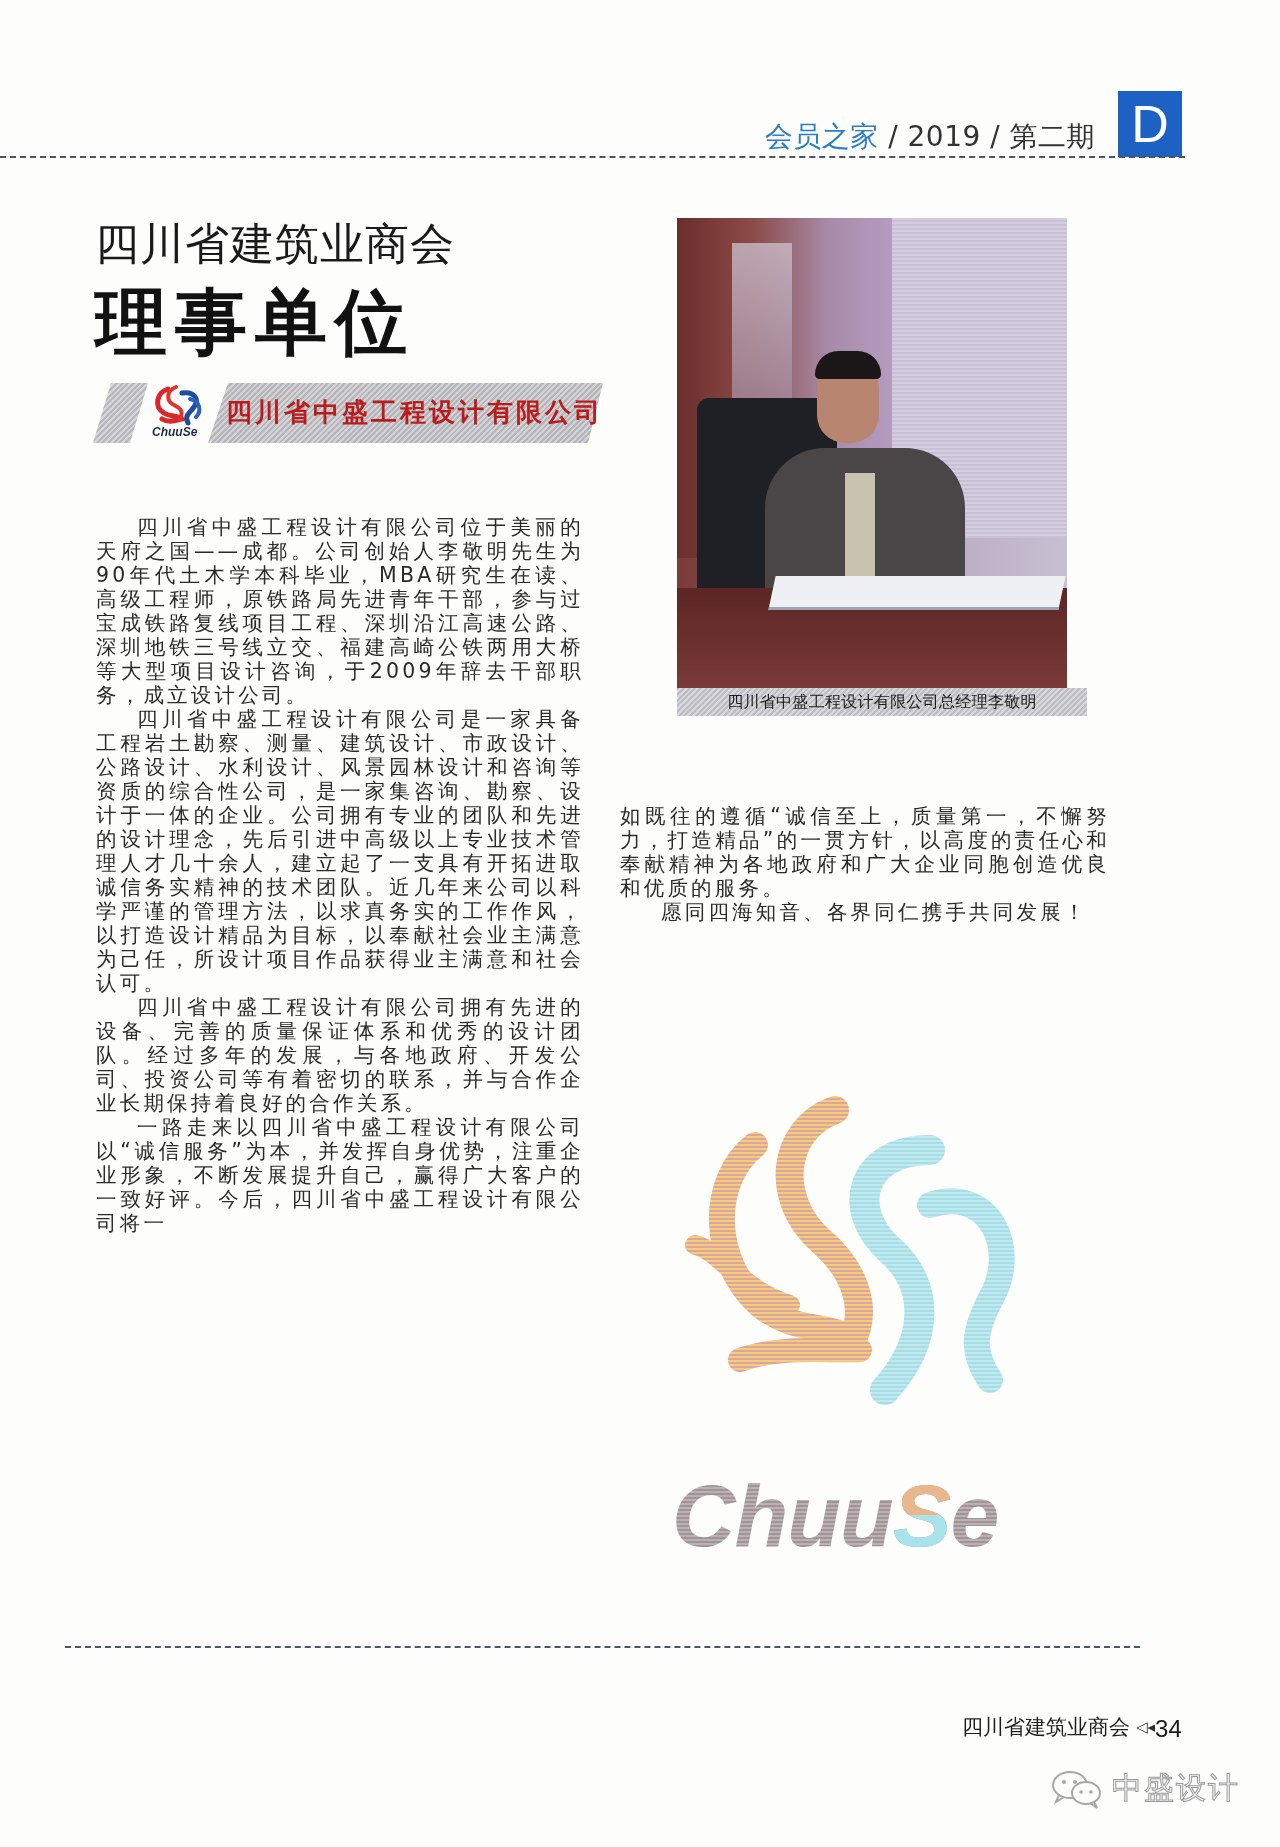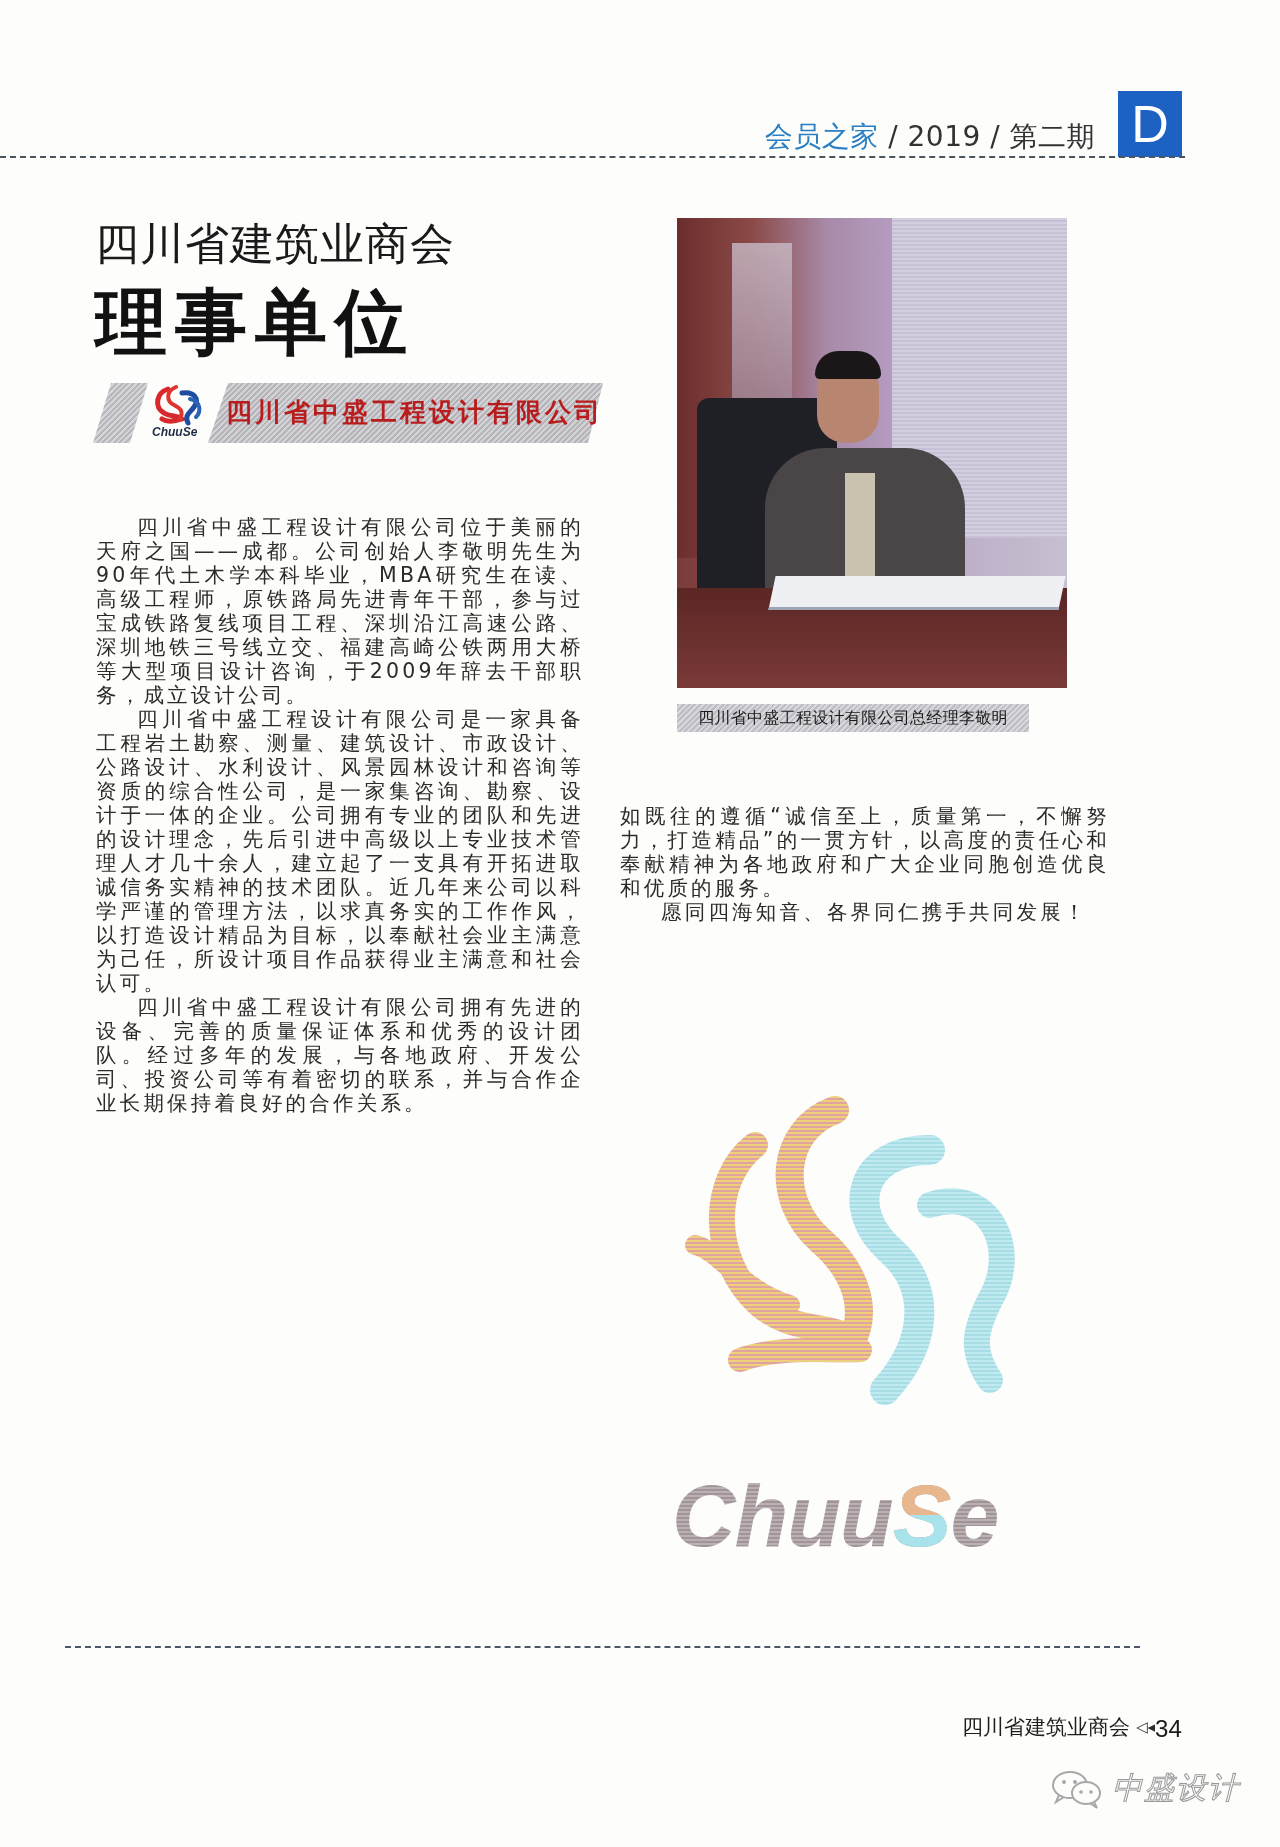--- a/index.html
+++ b/index.html
@@ -44,39 +44,39 @@
   .photo .door { position: absolute; left: 0; top: 0; width: 215px; height: 340px;
     background: linear-gradient(90deg, #6b2e2c, #8b4a48 35%, #a88aa8 70%, #b49cc0); }
   .photo .glass { position: absolute; left: 55px; top: 25px; width: 60px; height: 155px; background: linear-gradient(180deg,#c9bcc8,#a48a9c); opacity: .8; }
   .photo .chair { position: absolute; left: 20px; top: 180px; width: 140px; height: 200px; background: #1f2026; border-radius: 12px 12px 0 0; }
   .photo .person-body { position: absolute; left: 88px; top: 230px; width: 200px; height: 150px; background: #4a4647; border-radius: 60px 60px 10px 10px; }
   .photo .shirt { position: absolute; left: 168px; top: 255px; width: 30px; height: 115px; background: #c9c2ae; }
   .photo .head { position: absolute; left: 140px; top: 140px; width: 62px; height: 85px; background: #b88670; border-radius: 30px 30px 28px 28px; }
   .photo .hair { position: absolute; left: 138px; top: 133px; width: 66px; height: 28px; background: #1b1718; border-radius: 30px 30px 6px 6px; }
   .photo .desk { position: absolute; left: 0; top: 370px; width: 390px; height: 100px; background: linear-gradient(180deg,#5b2624,#6d3230 60%,#7a3a38); }
   .photo .book { position: absolute; left: 95px; top: 358px; width: 290px; height: 34px; background: #eef0f4; transform: skewX(-12deg); border-bottom: 3px solid #9aa5b5; }
-  .photo-caption { position: absolute; left: 677px; top: 688px; width: 352px; height: 28px;
+  .photo-caption { position: absolute; left: 677px; top: 688px; width: 410px; height: 28px;
     background: repeating-linear-gradient(135deg, #bdbdc3 0 2px, #d7d7dc 2px 4px);
-    font-size: 16px; line-height: 28px; text-align: center; color: #1a1a1a; letter-spacing: 0.3px; white-space: nowrap; margin-top: 16px; }
+    font-size: 16px; line-height: 28px; text-align: center; color: #1a1a1a; letter-spacing: 0.3px; white-space: nowrap; }
 
   
   .big-logo { position: absolute; left: 680px; top: 1090px; width: 400px; height: 330px; }
   .big-logo-text { position: absolute; left: 672px; top: 1465px; font-size: 88px; font-weight: bold; font-style: italic; color: #a79a9e; font-family: "Liberation Sans", sans-serif; letter-spacing: -1px;
     background: repeating-linear-gradient(0deg, #a09498 0 2px, #bcb1b2 2px 4px); -webkit-background-clip: text; background-clip: text; -webkit-text-fill-color: transparent; }
   .big-logo-text .s-letter { background: linear-gradient(180deg,#e9b78e 50%, #a8e2ea 50%); -webkit-background-clip: text; background-clip: text; -webkit-text-fill-color: transparent; }
 
   
   .footer-rule { position: absolute; left: 65px; top: 1646px; width: 1075px; border-top: 2px dashed #4b5768; }
   .footer-text { position: absolute; left: 962px; top: 1713px; font-size: 21px; color: #1e1e1e; white-space: nowrap; }
   .footer-arrows { font-size: 15px; color: #2b2b2b; margin-left: 6px; vertical-align: 2px; }
   .footer-page { font-size: 24px; color: #1a1a1a; vertical-align: -3px; font-family: "Liberation Sans", sans-serif; }
 
   .watermark { position: absolute; left: 1050px; top: 1768px; height: 40px; white-space: nowrap; color: #bfbfbf; font-size: 30px; }
   .watermark-icon { display: inline-block; width: 56px; height: 40px; vertical-align: middle; margin-right: 6px; }
-  .watermark-text { vertical-align: middle; letter-spacing: 2px; color: #0c4a6e; font-style: italic; -webkit-text-stroke: 1px #9a9a9a; -webkit-text-fill-color: #fafafa; }
+  .watermark-text { vertical-align: middle; letter-spacing: 2px; color: #0c4a6e; -webkit-text-stroke: 1px #9a9a9a; -webkit-text-fill-color: #fafafa; }
 </style>
 </head>
 <body>
 
 <div class="header">
   <div class="header-text">
     <span class="section">会员之家</span><span> / </span><span>2019</span><span>  / </span><span>第二期</span>
   </div>
   <div class="letter-badge">D</div>
   <div class="header-rule"></div>
@@ -111,20 +111,21 @@
   <div class="hair"></div>
   <div class="desk"></div>
   <div class="book"></div>
 </div>
 <div class="photo-caption">四川省中盛工程设计有限公司总经理李敬明</div>
 
 <div class="col col-left">
   <p>四川省中盛工程设计有限公司位于美丽的天府之国——成都。公司创始人李敬明先生为90年代土木学本科毕业，MBA研究生在读、高级工程师，原铁路局先进青年干部，参与过宝成铁路复线项目工程、深圳沿江高速公路、深圳地铁三号线立交、福建高崎公铁两用大桥等大型项目设计咨询，于2009年辞去干部职务，成立设计公司。</p>
   <p>四川省中盛工程设计有限公司是一家具备工程岩土勘察、测量、建筑设计、市政设计、公路设计、水利设计、风景园林设计和咨询等资质的综合性公司，是一家集咨询、勘察、设计于一体的企业。公司拥有专业的团队和先进的设计理念，先后引进中高级以上专业技术管理人才几十余人，建立起了一支具有开拓进取诚信务实精神的技术团队。近几年来公司以科学严谨的管理方法，以求真务实的工作作风，以打造设计精品为目标，以奉献社会业主满意为己任，所设计项目作品获得业主满意和社会认可。</p>
   <p>四川省中盛工程设计有限公司拥有先进的设备、完善的质量保证体系和优秀的设计团队。经过多年的发展，与各地政府、开发公司、投资公司等有着密切的联系，并与合作企业长期保持着良好的合作关系。</p>
+  <p>一路走来以四川省中盛工程设计有限公司以“诚信服务”为本，并发挥自身优势，注重企业形象，不断发展提升自己，赢得广大客户的一致好评。今后，四川省中盛工程设计有限公司将一</p>
 </div>
 
 <div class="col col-right">
   <p class="no-indent">如既往的遵循“诚信至上，质量第一，不懈努力，打造精品”的一贯方针，以高度的责任心和奉献精神为各地政府和广大企业同胞创造优良和优质的服务。</p>
   <p>愿同四海知音、各界同仁携手共同发展！</p>
 </div>
 
 <div class="big-logo">
   <svg width="400" height="330" viewBox="0 0 400 330">
     <defs>

